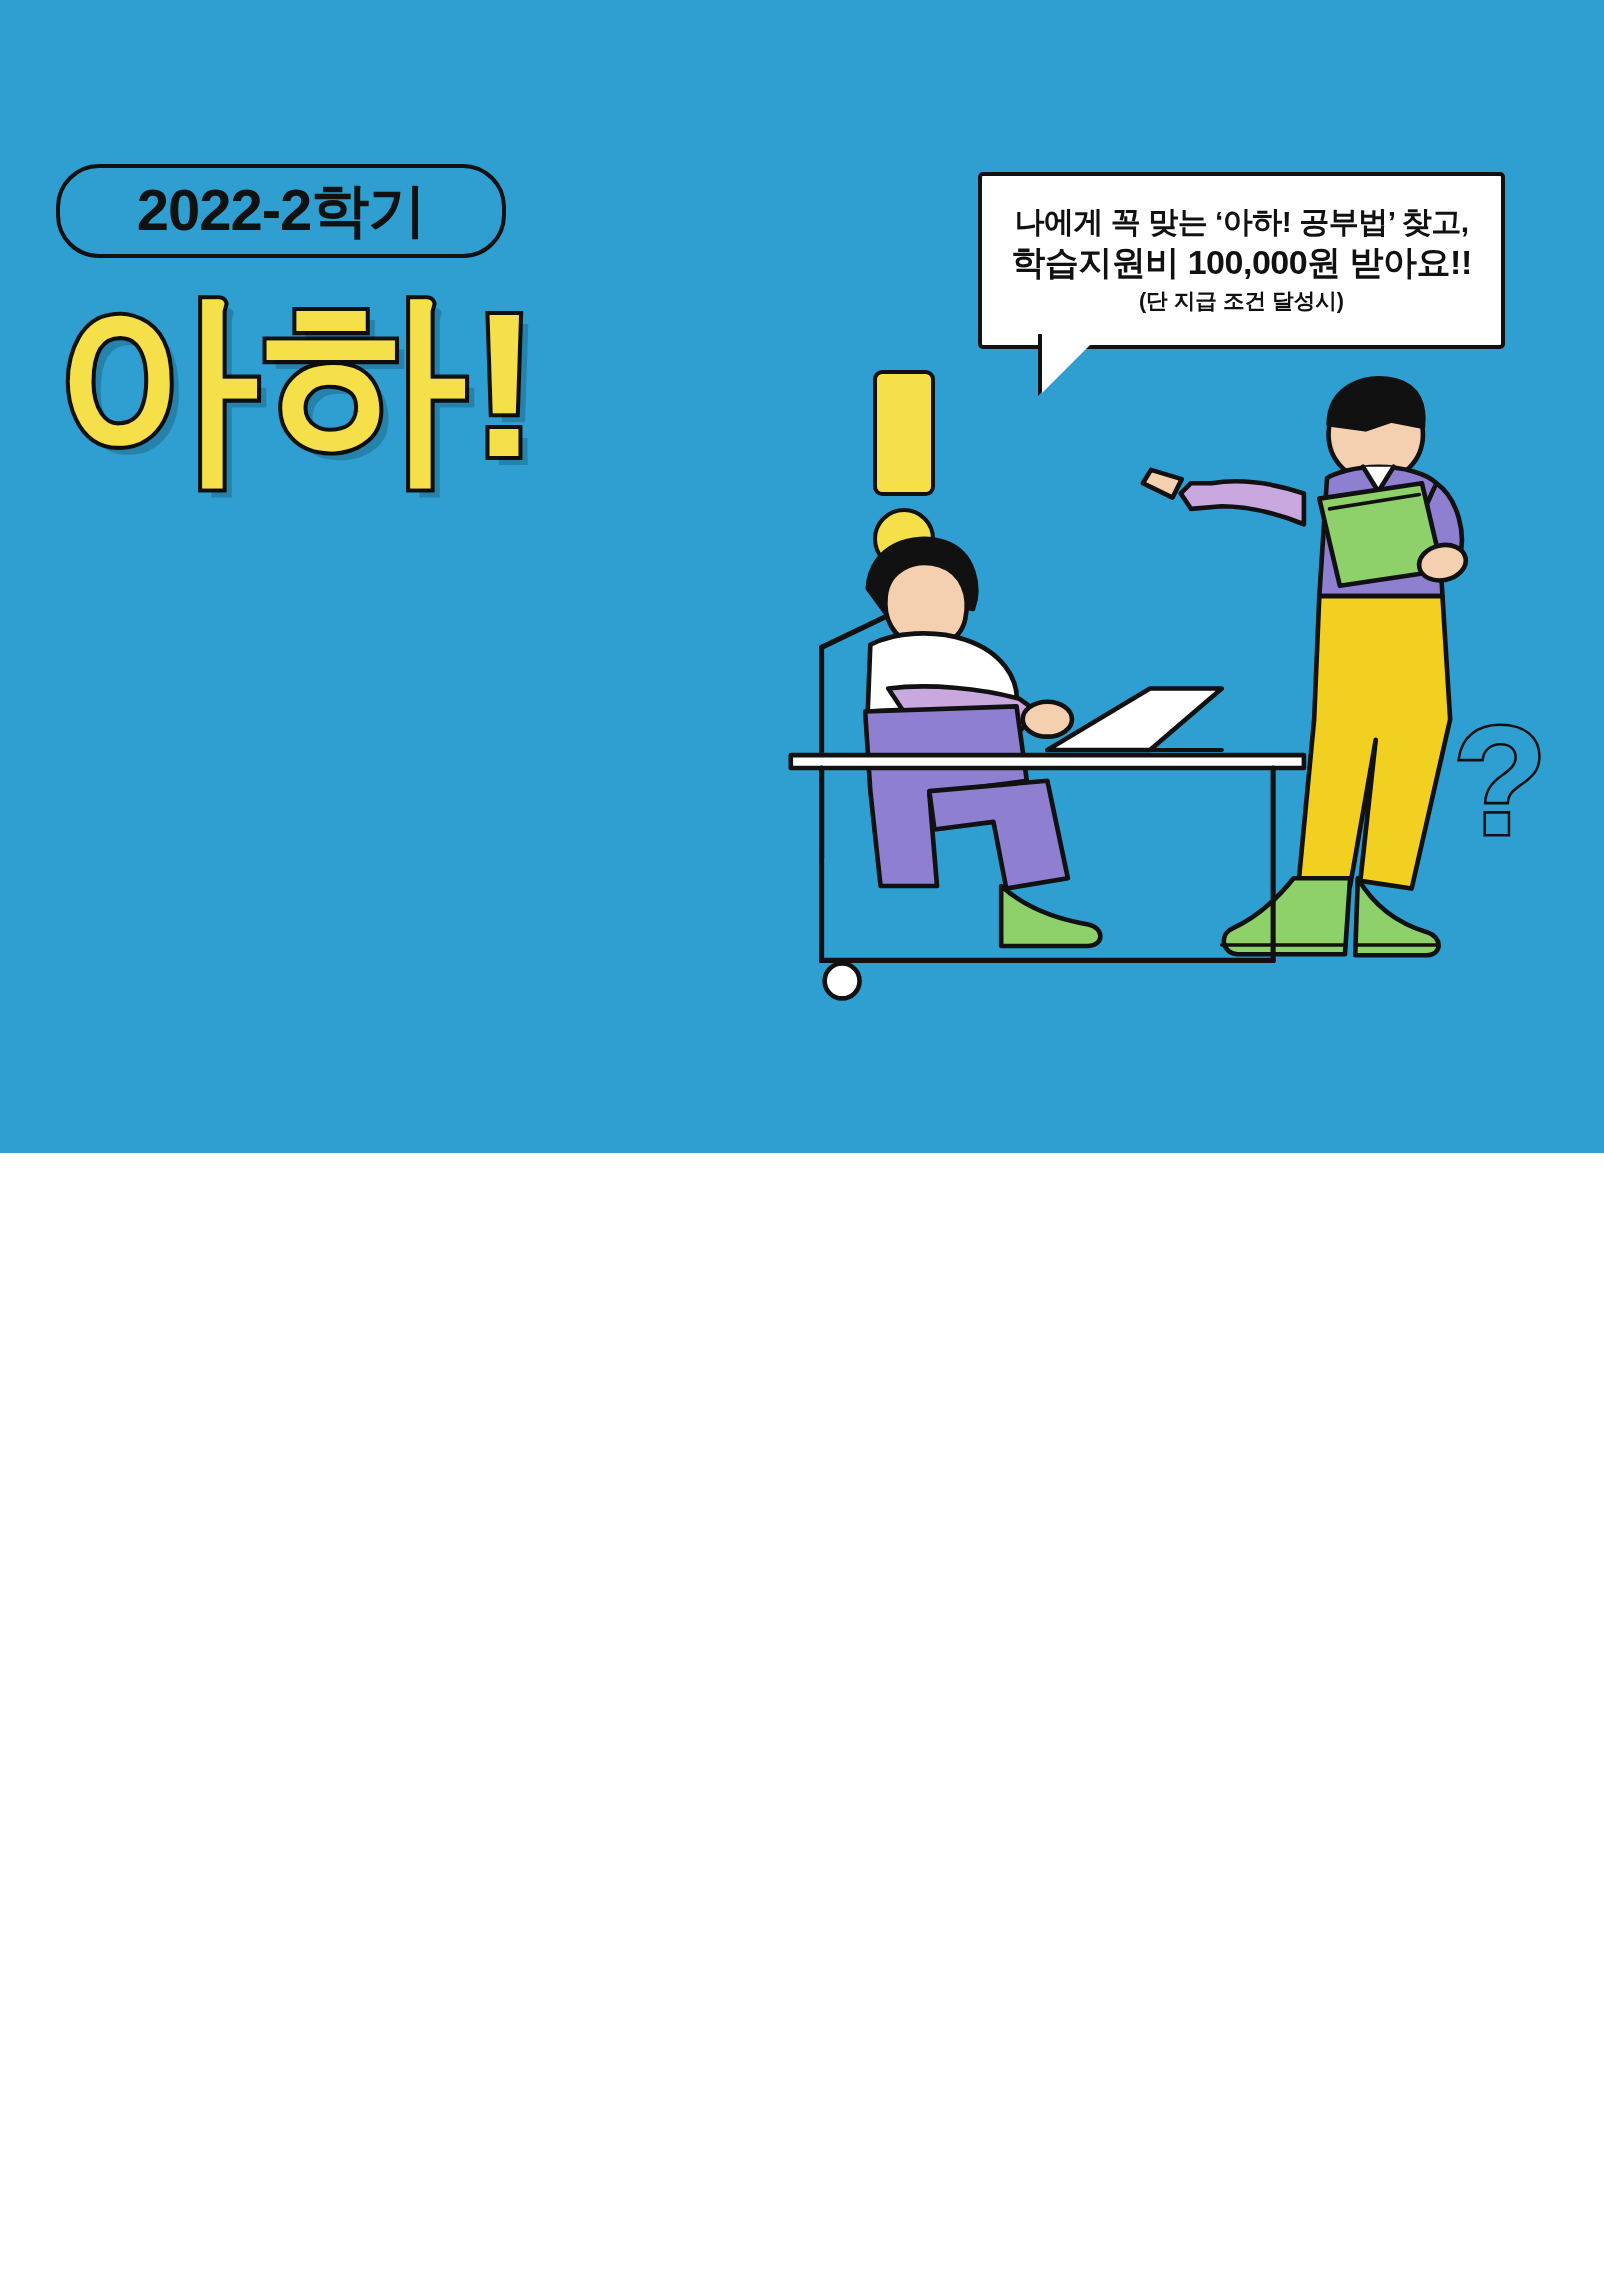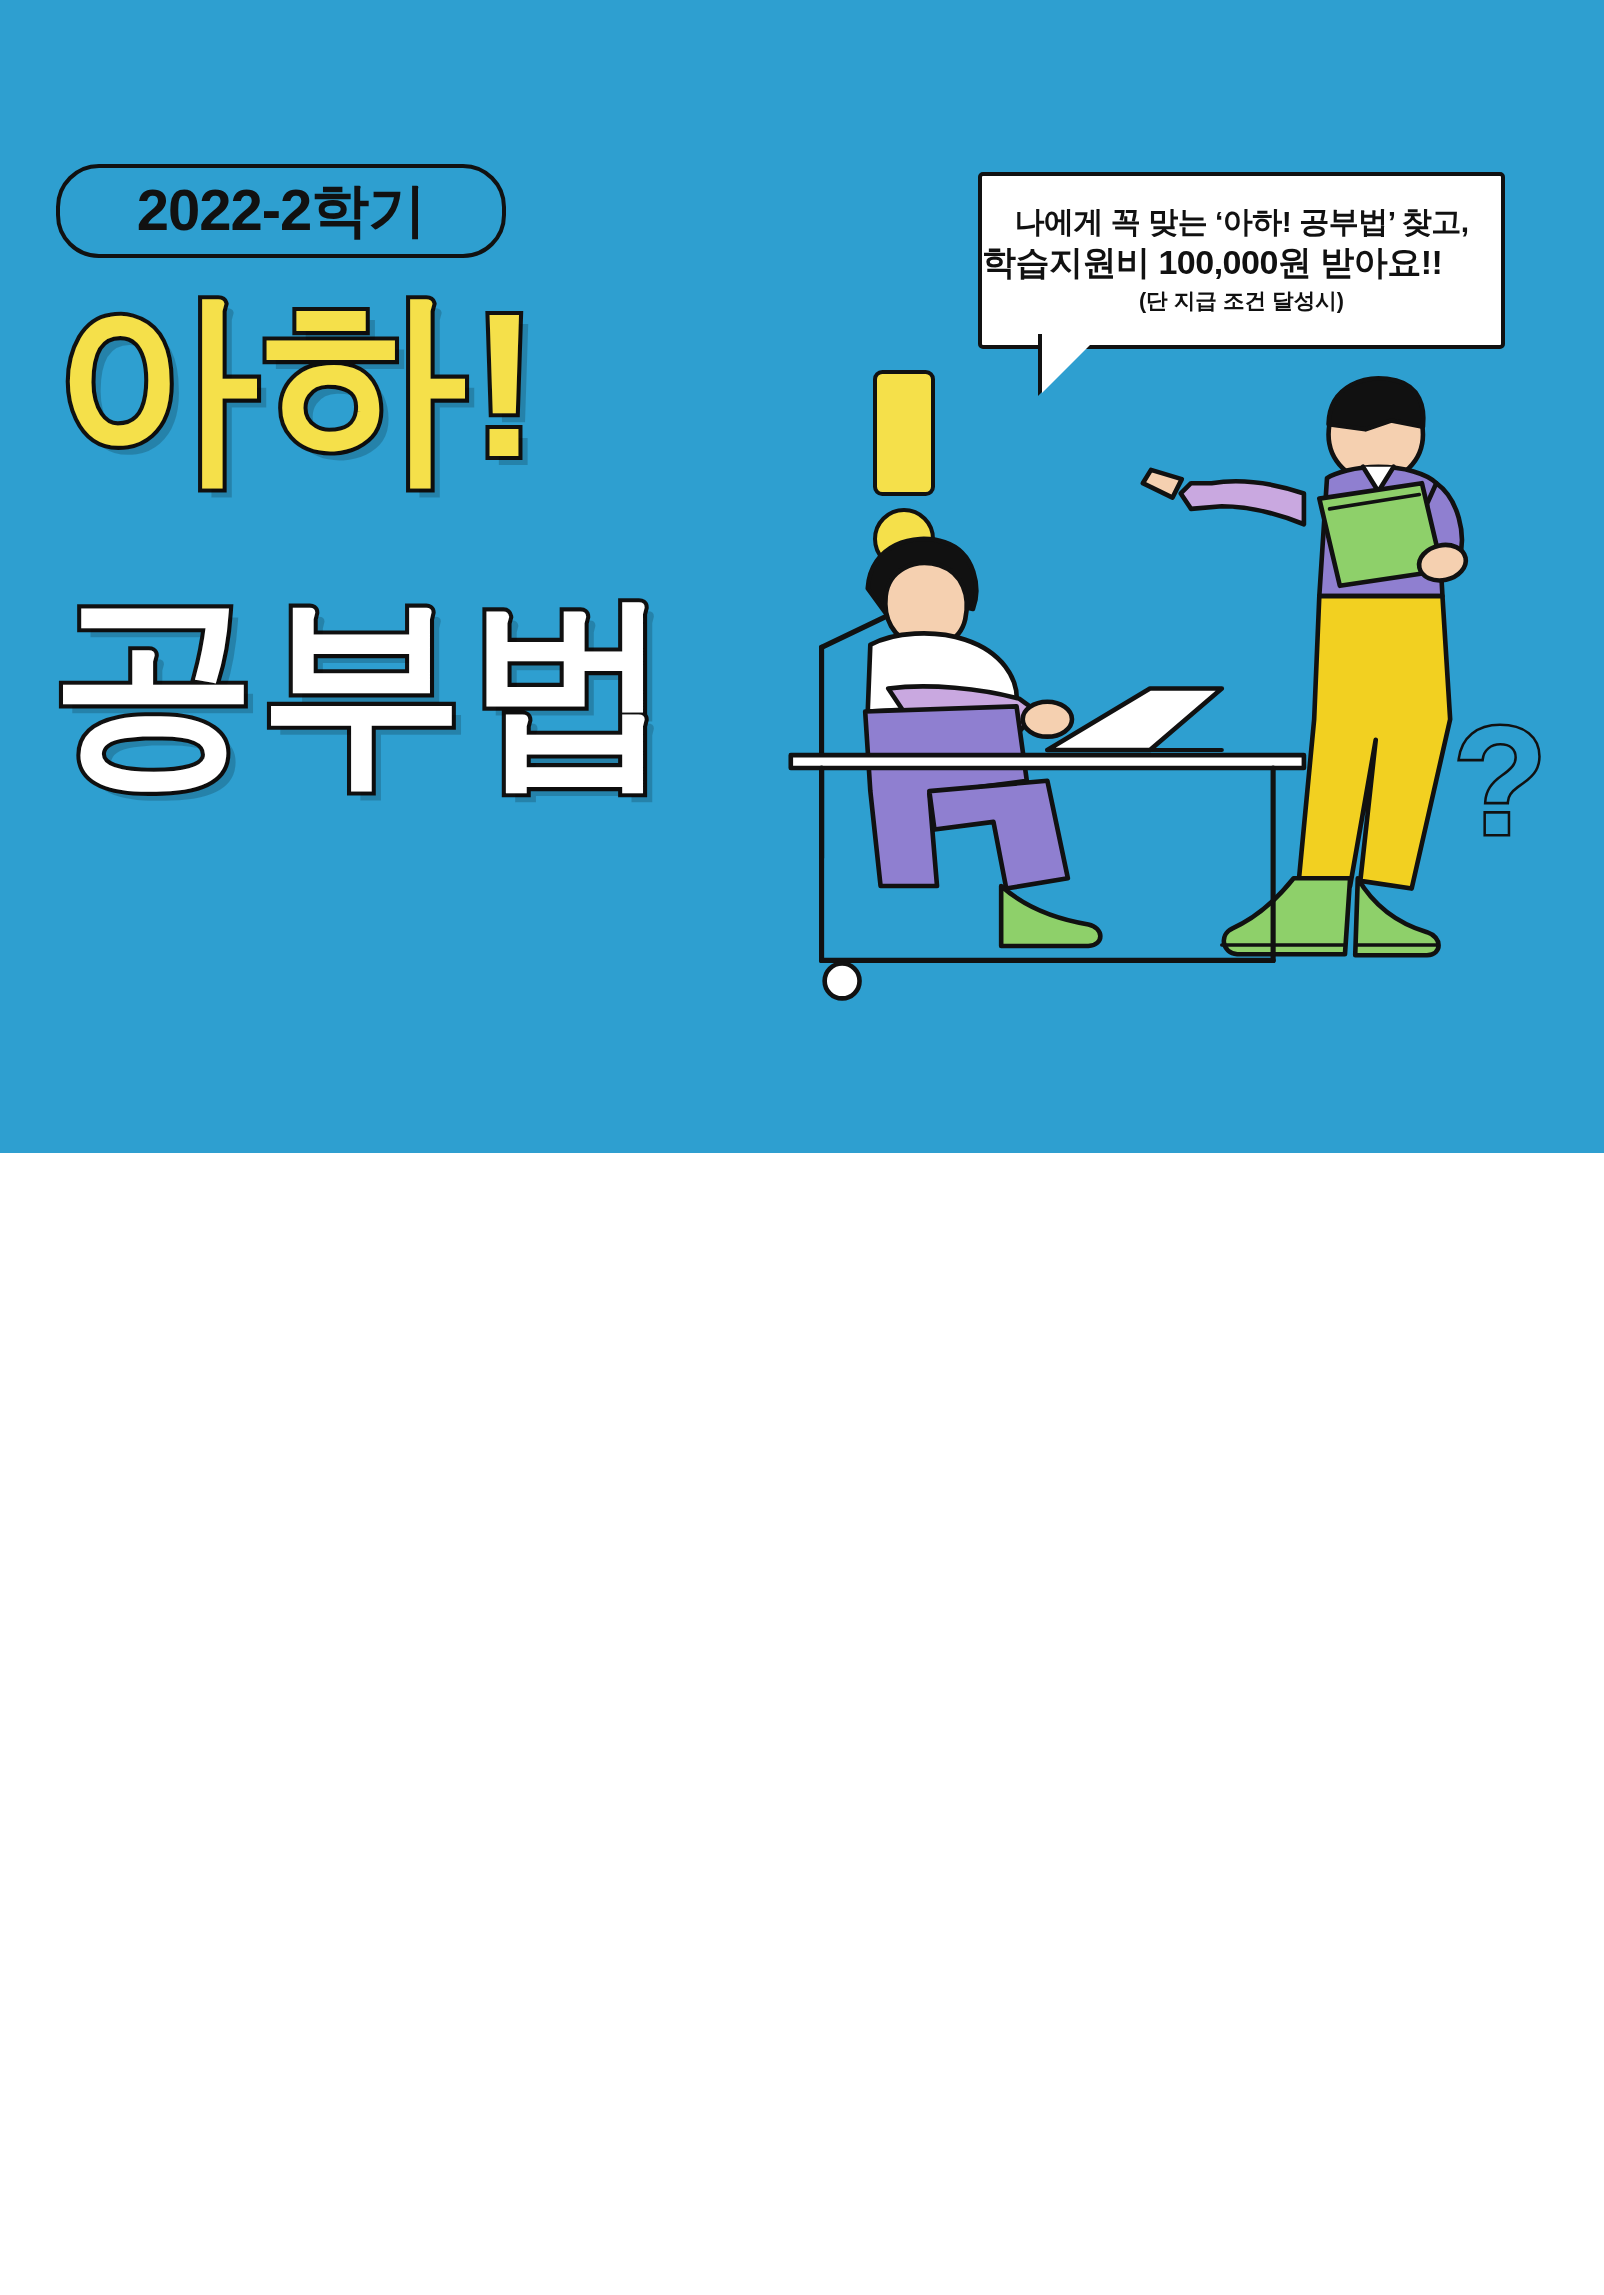--- a/index.html
+++ b/index.html
@@ -64,21 +64,21 @@
     border-right:62px solid transparent;
     border-top:62px solid #ffffff;
     filter: drop-shadow(-3.1px 3.1px 0 #111);
   }
   .bubble .l1 {
     position:absolute; left:0; top:26px; width:100%;
     text-align:center; font-size:30px; font-weight:bold; color:#111; letter-spacing:-0.5px;
   }
   .bubble .l2 {
     position:absolute; left:0; top:64px; width:100%;
-    font-size:34px; font-weight:bold; color:#111; letter-spacing:-0.5px;
+    text-align:center; font-size:34px; font-weight:bold; color:#111; letter-spacing:-0.5px;
   }
   .bubble .l3 {
     position:absolute; left:0; top:110px; width:100%;
     text-align:center; font-size:21.6px; font-weight:bold; color:#111;
   }
 
   
   .excl-dot { position:absolute; left:873px; top:508px; width:54px; height:54px; border-radius:50%; background:#f5e04a; border:4.1px solid #111; }
   .excl-bar {
     position:absolute; left:873px; top:370px; width:54px; height:118px;
@@ -102,21 +102,20 @@
 
 <div class="poster">
 
   <div class="hero">
 
     <div class="badge-term">
       <span>2022-2학기</span>
     </div>
 
     <div class="title-aha">아하!</div>
-    <div class="title-gong">공부법</div>
 
     <div class="excl-bar"></div>
     <div class="excl-dot"></div>
 
     <div class="bubble">
       <div class="l1">나에게 꼭 맞는 ‘아하! 공부법’ 찾고,</div>
       <div class="l2">학습지원비 100,000원 받아요!!</div>
       <div class="l3">(단 지급 조건 달성시)</div>
     </div>
     <div class="bubble-tail"></div>

